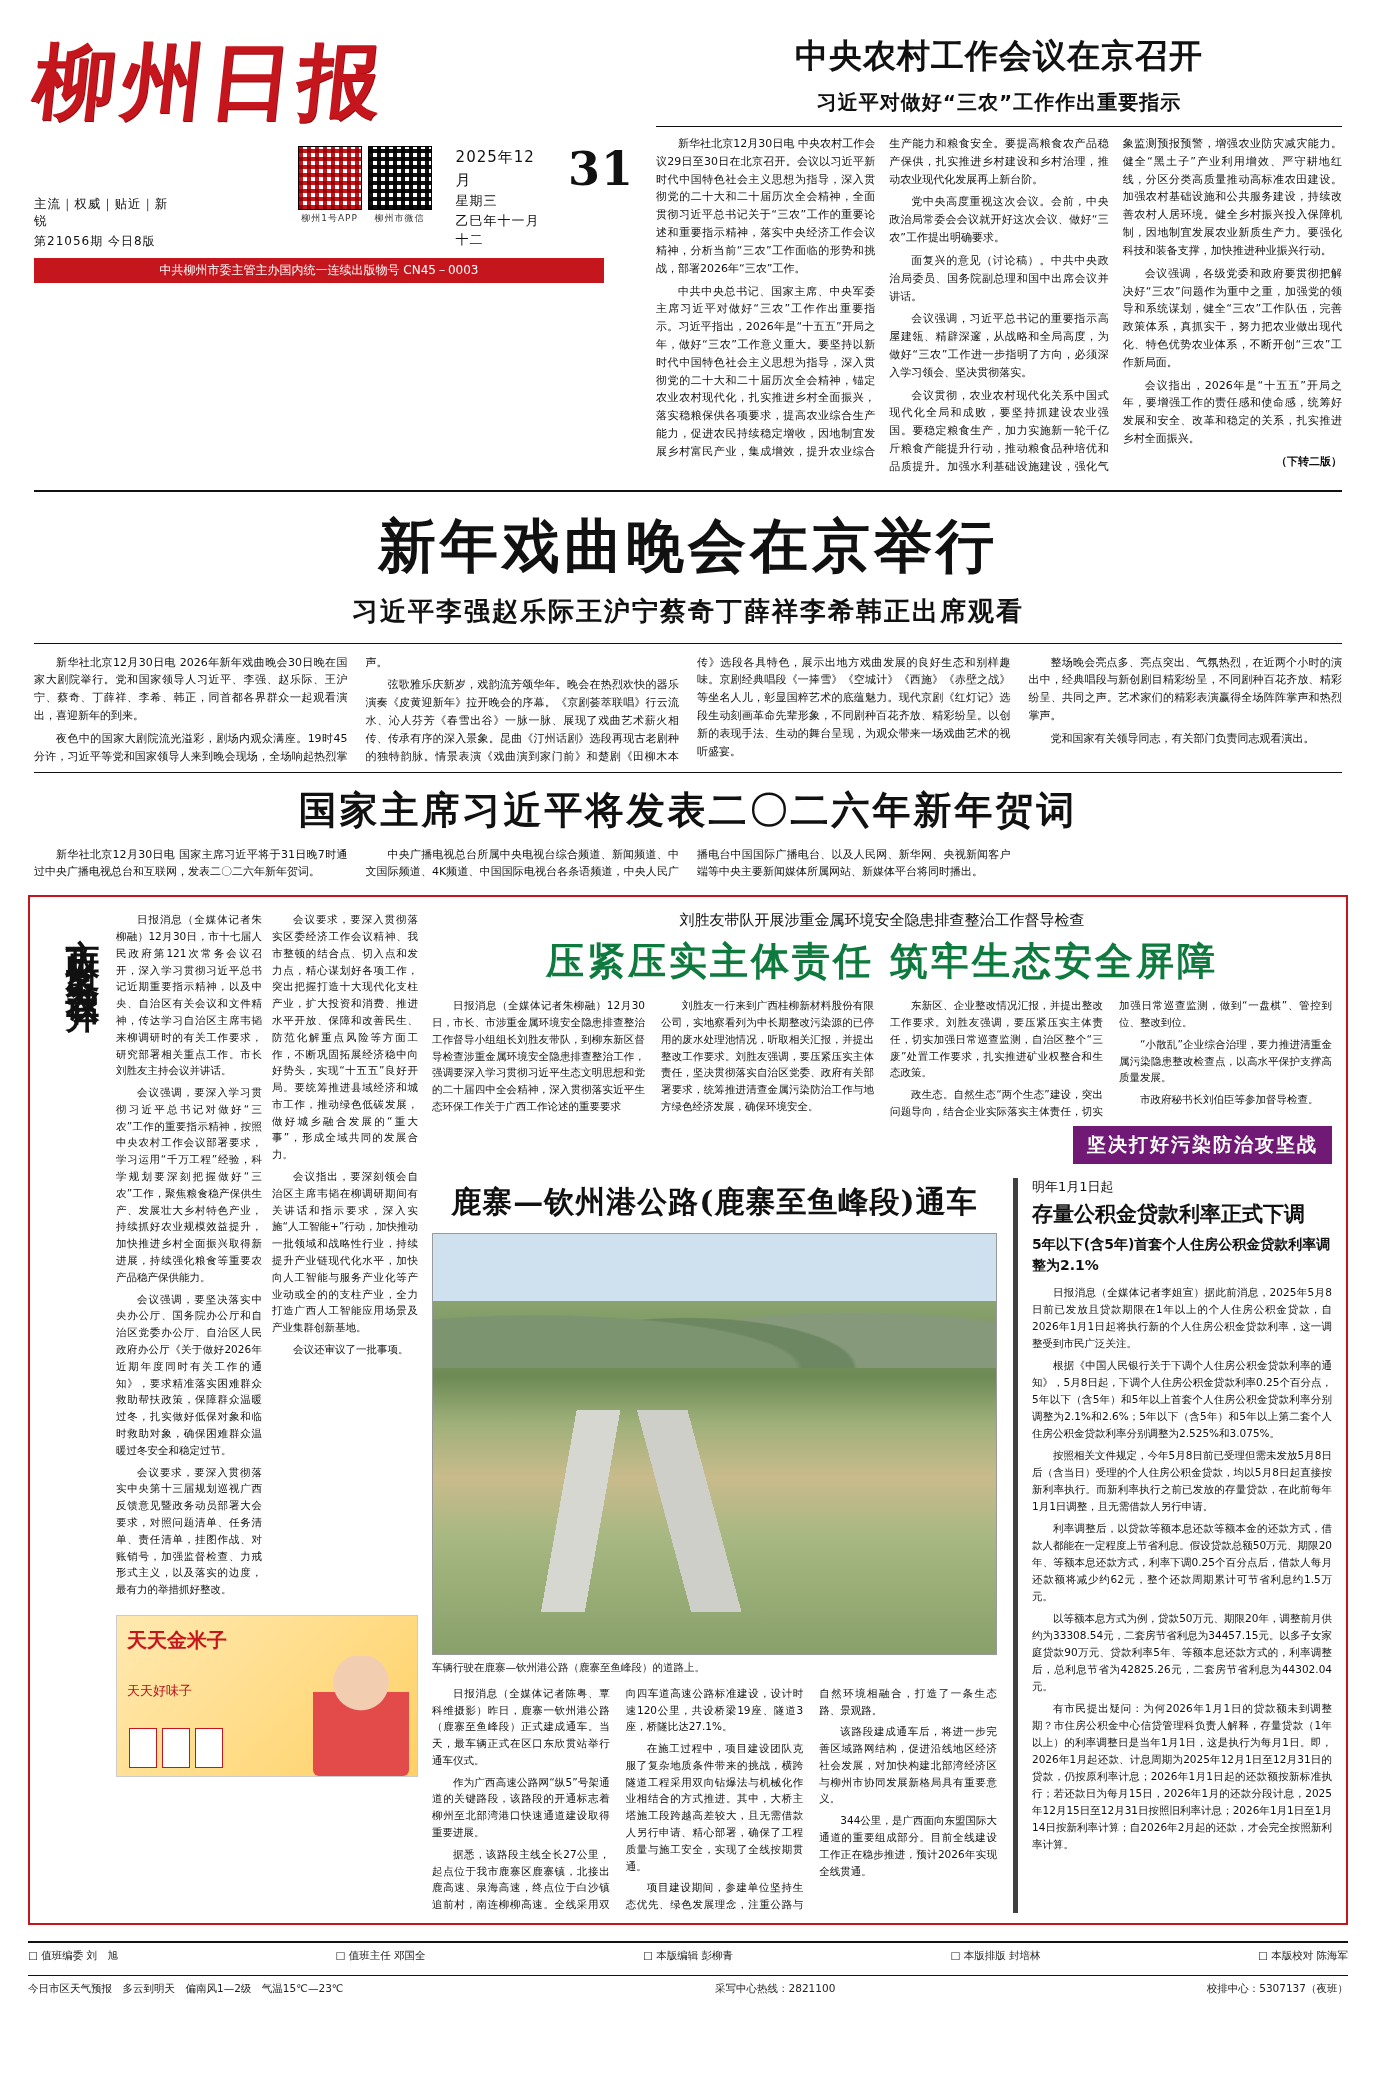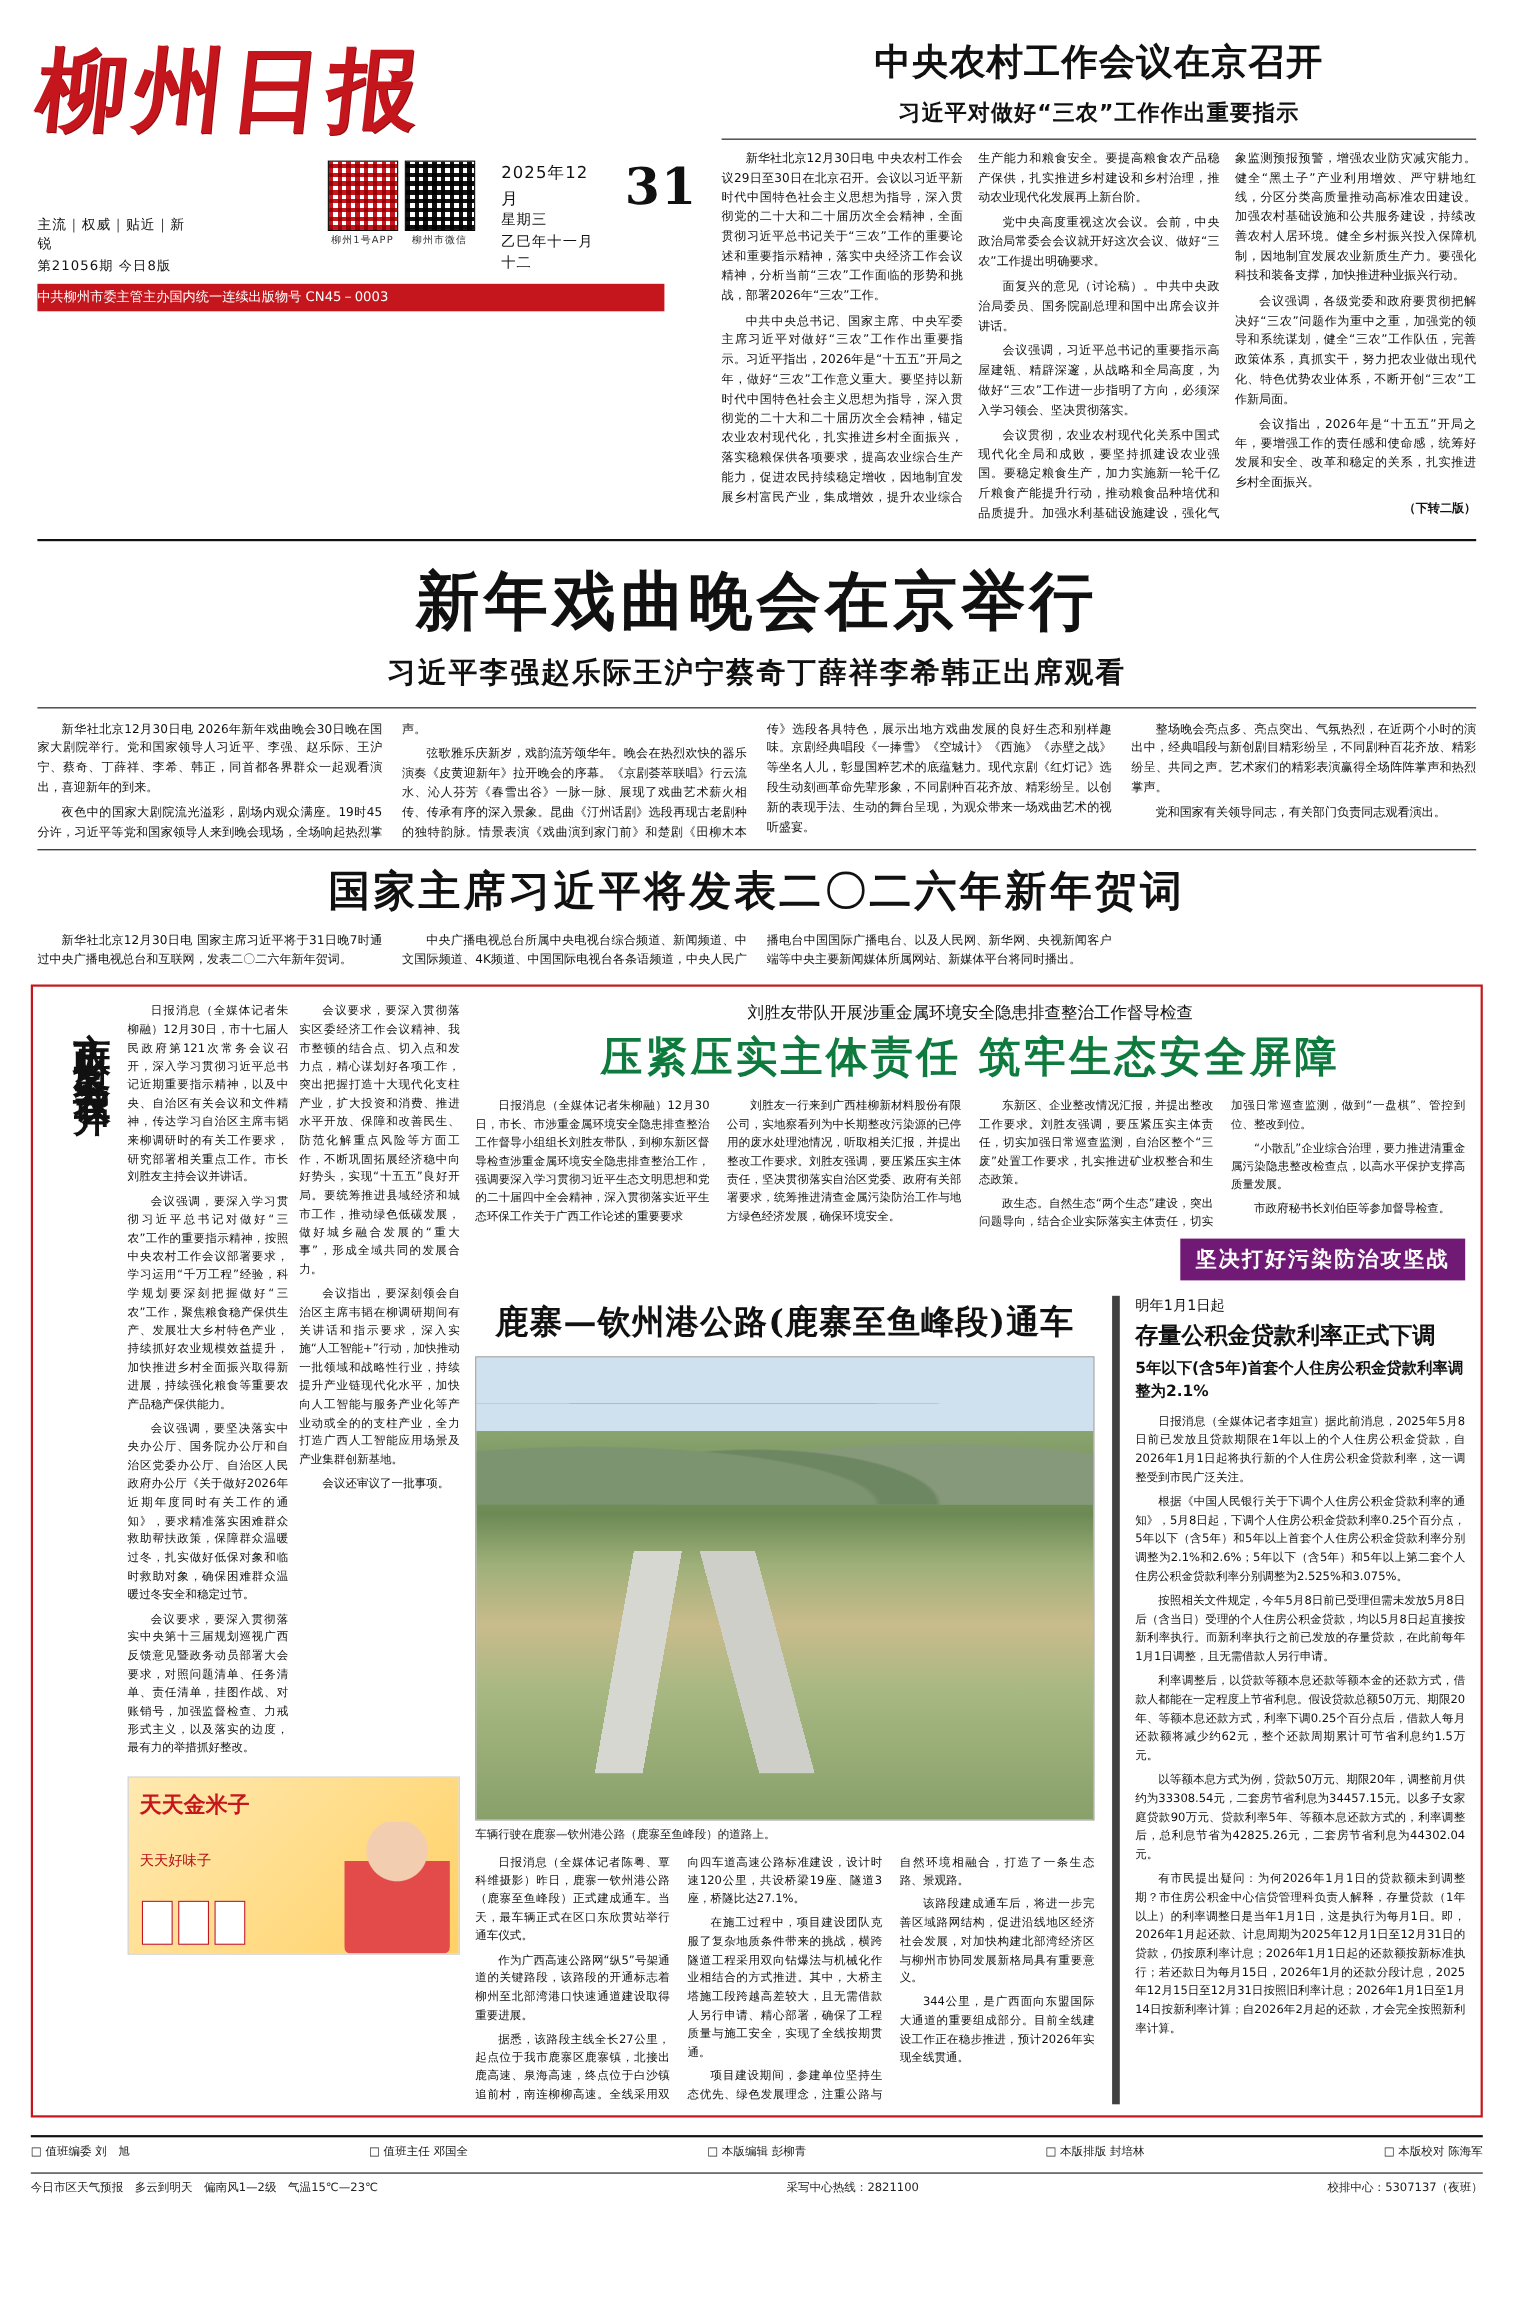--- a/index.html
+++ b/index.html
@@ -18,21 +18,21 @@
      background-blend-mode:multiply;border:1px solid #000;}
   .qr.red{background:
      repeating-linear-gradient(90deg,#c4161c 0 4px,#fff 4px 8px),
      repeating-linear-gradient(0deg,#c4161c 0 4px,transparent 4px 8px);}
   .qr-cap{font-size:9px;text-align:center;margin-top:2px;color:#333;}
   .date-block{margin-left:18px;text-align:left;font-size:13px;line-height:1.5;color:#111;}
   .date-block .d1{font-size:15px;}
   .bignum{font-family:"DejaVu Serif",serif;font-size:46px;font-weight:bold;line-height:1;margin-left:14px;}
   .mast-sub{margin-top:8px;font-size:12.5px;color:#111;letter-spacing:1px;}
   .mast-sub .issue{font-size:12px;margin-top:3px;display:block;}
-  .mast-bar{margin-top:8px;background:#c4161c;color:#fff;font-size:12px;padding:4px 0;display:flex;justify-content:flex-start;width:570px;}
+  .mast-bar{margin-top:8px;background:#c4161c;color:#fff;font-size:12px;padding:4px 0;display:flex;justify-content:center;width:570px;}
   .mast-left .sub-line{display:flex;align-items:flex-end;}
 
   
   .mast-right{flex:1;padding-left:22px;box-sizing:border-box;}
   .lead-h1{font-family:"DejaVu Serif","Liberation Serif",serif;font-size:33px;font-weight:bold;text-align:center;letter-spacing:1px;margin:6px 0 10px;}
   .lead-h2{font-size:20px;font-weight:bold;text-align:center;letter-spacing:1px;margin-bottom:10px;}
   .rule-thin{border-top:1px solid #111;margin:6px 0 8px;}
   .cols3{column-count:3;column-gap:14px;column-rule:0;font-size:11px;line-height:1.62;text-align:justify;}
   .cols3 p{margin:0 0 5px;text-indent:2em;}
 
@@ -74,21 +74,21 @@
       background:linear-gradient(100deg,transparent 0 18%,#d7d7d2 18% 27%,transparent 27% 100%),
                  linear-gradient(75deg,transparent 0 40%,#cfcfca 40% 50%,transparent 50% 100%);}
   .photo .hills{position:absolute;left:0;top:10%;width:100%;height:22%;
       background:radial-gradient(ellipse at 18% 100%,#7d9470 0 40%,transparent 41%),
                  radial-gradient(ellipse at 45% 100%,#6e8763 0 38%,transparent 39%),
                  radial-gradient(ellipse at 75% 100%,#86997a 0 42%,transparent 43%);}
   .photo-cap{font-size:10.5px;text-align:left;margin-top:6px;color:#222;}
   .photo-cols{column-count:3;column-gap:16px;font-size:10.5px;line-height:1.6;text-align:justify;margin-top:10px;}
   .photo-cols p{margin:0 0 5px;text-indent:2em;}
 
-  .photo-side{flex:0 0 300px;border-left:7px solid #404040;padding-left:14px;}
+  .photo-side{flex:0 0 300px;border-left:5px solid #404040;padding-left:14px;}
   .side-kicker{font-size:13px;margin-bottom:4px;}
   .side-title{font-family:"DejaVu Serif",serif;font-size:21px;font-weight:bold;line-height:1.35;margin-bottom:6px;}
   .side-lead{font-size:14px;font-weight:bold;line-height:1.5;margin-bottom:8px;}
   .side-body{font-size:10.5px;line-height:1.62;text-align:justify;column-count:1;}
   .side-body p{margin:0 0 5px;text-indent:2em;}
 
   
   .ad{margin:12px 0 0;width:300px;height:160px;border:1px solid #ccc;background:linear-gradient(135deg,#ffe9b0,#ffd166);position:relative;overflow:hidden;}
   .ad .ad-title{position:absolute;left:10px;top:12px;font-size:20px;font-weight:bold;color:#c4161c;line-height:1.25;}
   .ad .ad-sub{position:absolute;left:10px;top:66px;font-size:13px;color:#b5121b;}

